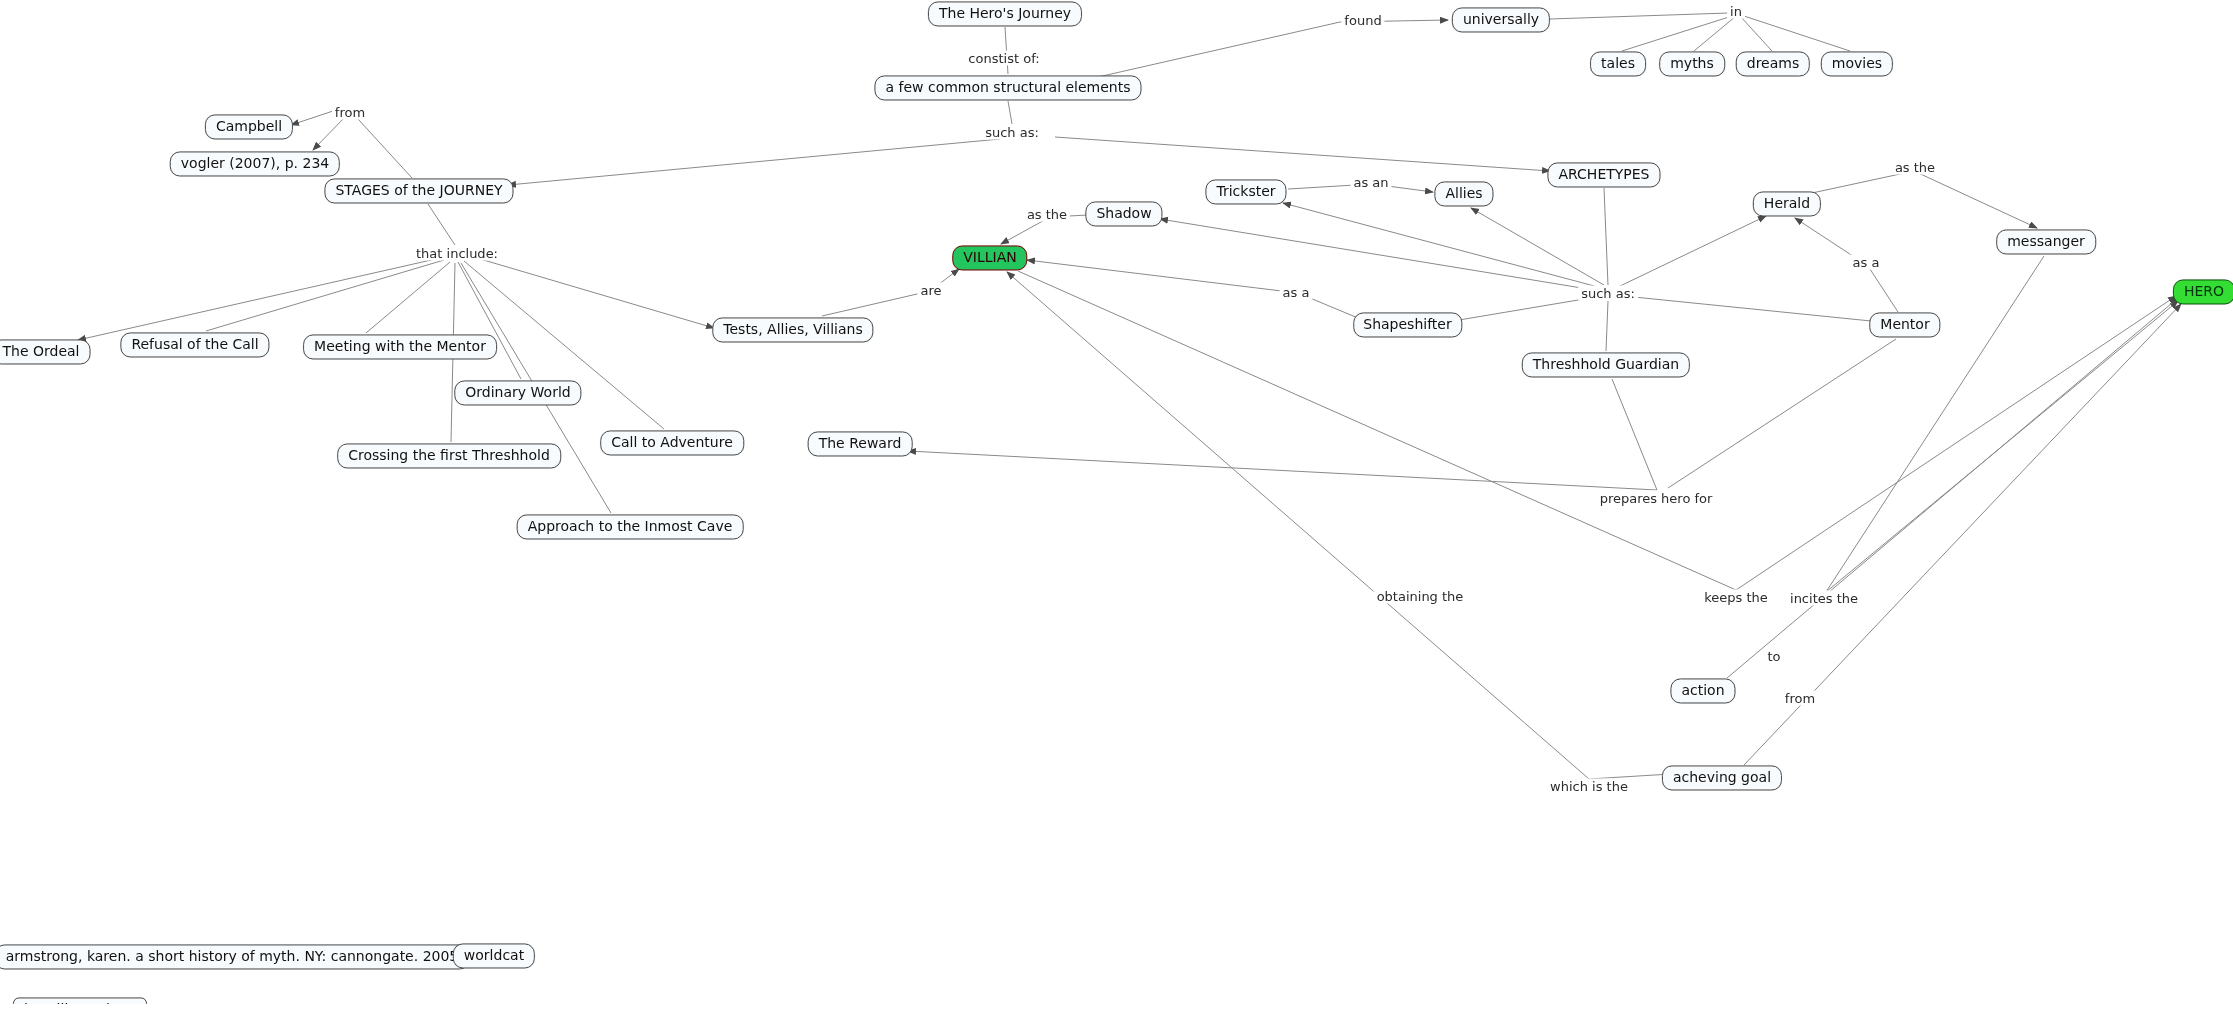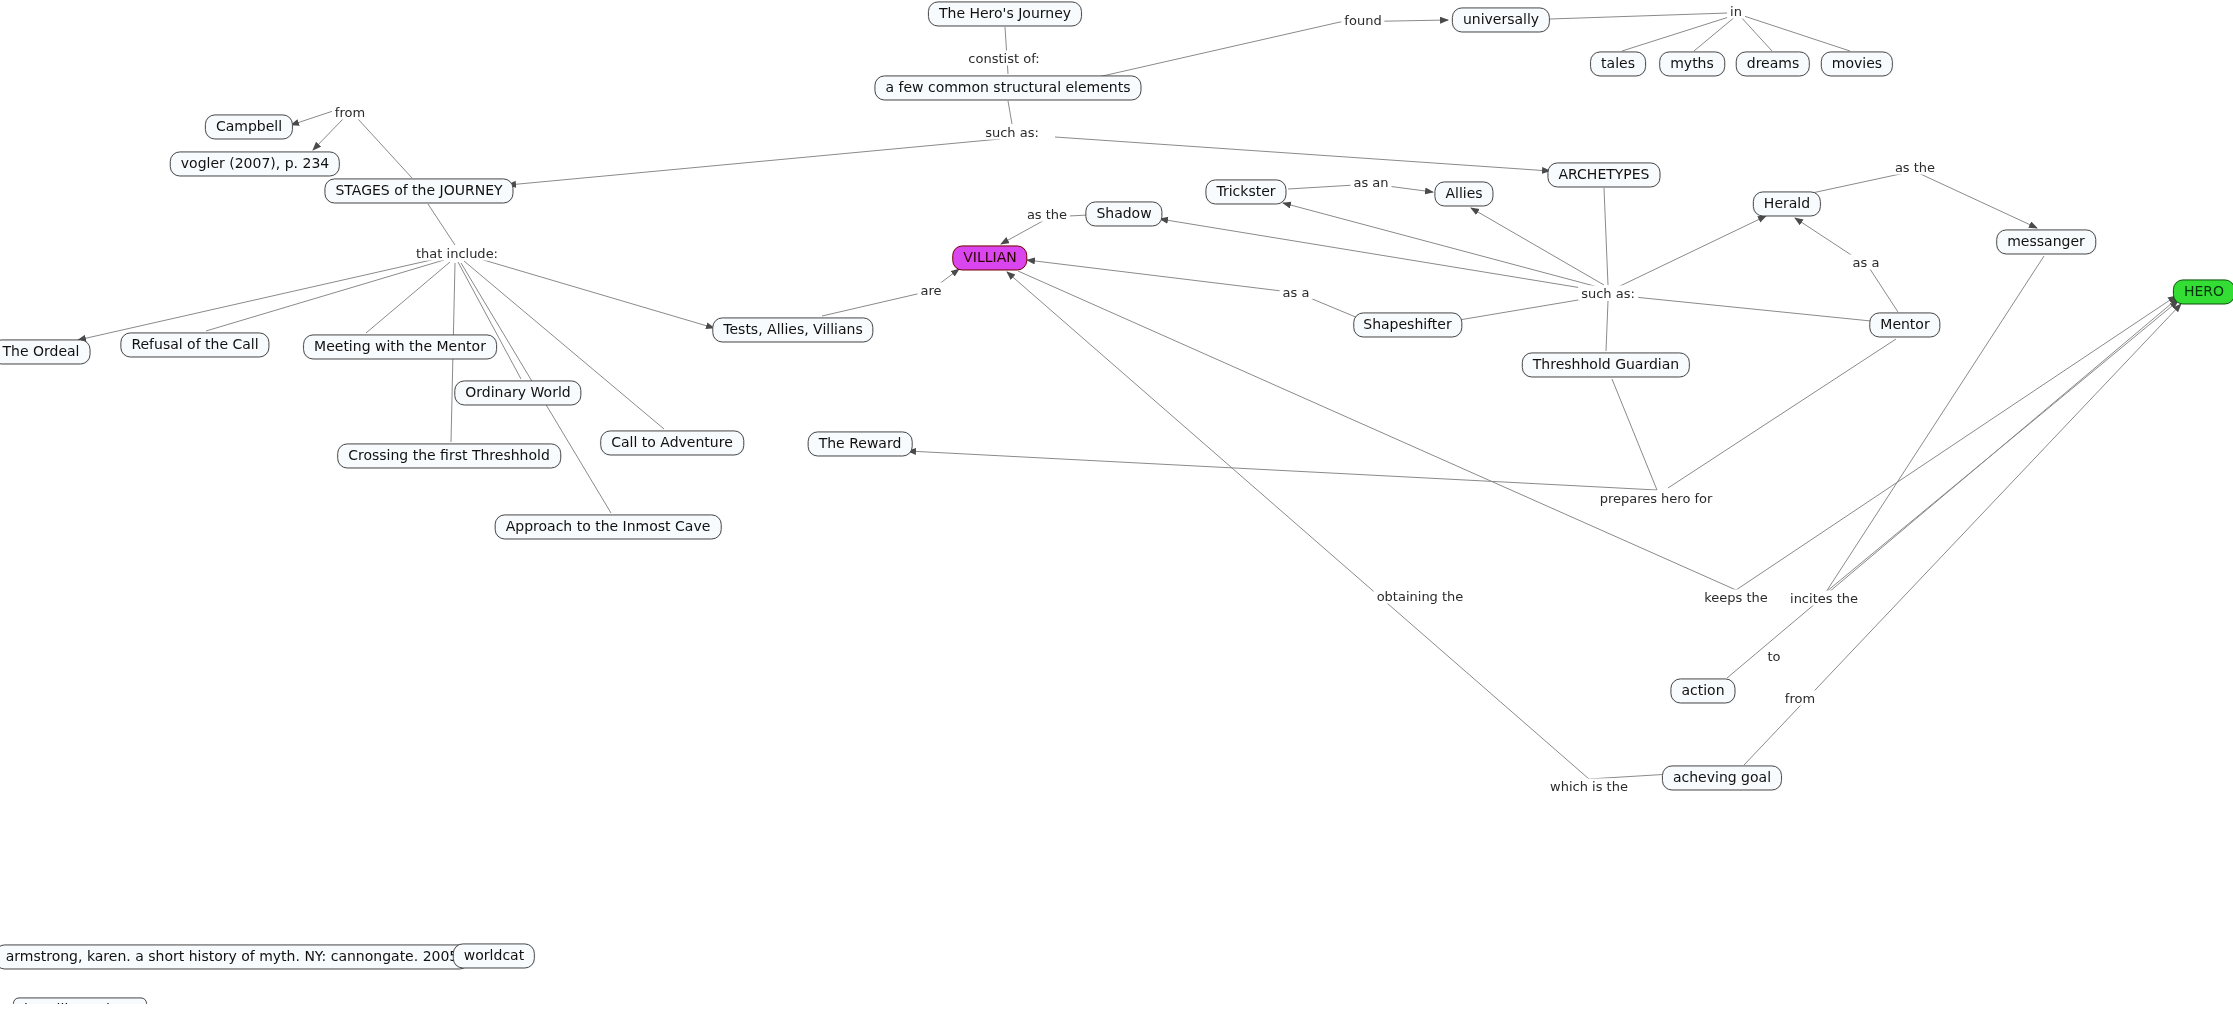--- a/index.html
+++ b/index.html
@@ -28,21 +28,21 @@
     background: #f8fbfd;
     border: 1px solid #4d4d4d;
     border-radius: 10px;
     padding: 3px 10px 4px 10px;
     font-size: 14px;
     color: #111111;
     line-height: 1.15;
     box-shadow: 0 0 0 0.5px rgba(0,0,0,0.08);
   }
   .node.villain {
-    background: #d946ef;
+    background: #22c55e;
     border-color: #7a0000;
     color: #2d0000;
   }
   .node.hero {
     background: #33dd33;
     border-color: #0a5a0a;
     color: #03330a;
   }
   .edge-label {
     position: absolute;
@@ -132,21 +132,21 @@
       <div class="node" style="left: 1905px; top: 325px;">Mentor</div>
       <div class="node" style="left: 1408px; top: 325px; padding-left: 9px;">Shapeshifter</div>
       <div class="node" style="left: 1606px; top: 365px;">Threshhold Guardian</div>
       <div class="node" style="left: 793px; top: 330px;">Tests, Allies, Villians</div>
       <div class="node" style="left: 41px; top: 352px;">The Ordeal</div>
       <div class="node" style="left: 195px; top: 345px;">Refusal of the Call</div>
       <div class="node" style="left: 360px; top: 347px; margin-left: 40px;">Meeting with the Mentor</div>
       <div class="node" style="left: 518px; top: 393px;">Ordinary World</div>
       <div class="node" style="left: 449px; top: 456px;">Crossing the first Threshhold</div>
       <div class="node" style="left: 672px; top: 443px;">Call to Adventure</div>
-      <div class="node" style="left: 608px; top: 527px;">Approach to the Inmost Cave</div>
+      <div class="node" style="left: 630px; top: 527px;">Approach to the Inmost Cave</div>
       <div class="node" style="left: 860px; top: 444px;">The Reward</div>
       <div class="node" style="left: 1703px; top: 691px;">action</div>
       <div class="node" style="left: 1722px; top: 778px;">acheving goal</div>
       <div class="node" style="left: 232px; top: 957px;">armstrong, karen. a short history of myth. NY: cannongate. 2005</div>
       <div class="node" style="left: 494px; top: 956px;">worldcat</div>
       <div class="node" style="left: 80px; top: 1010px; border-radius: 6px;">interlibrary loan</div>
     </div>
   <div id="labels-layer">
       <div class="edge-label" style="left: 1004px; top: 58px;">constist of:</div>
       <div class="edge-label" style="left: 1363px; top: 20px;">found</div>

